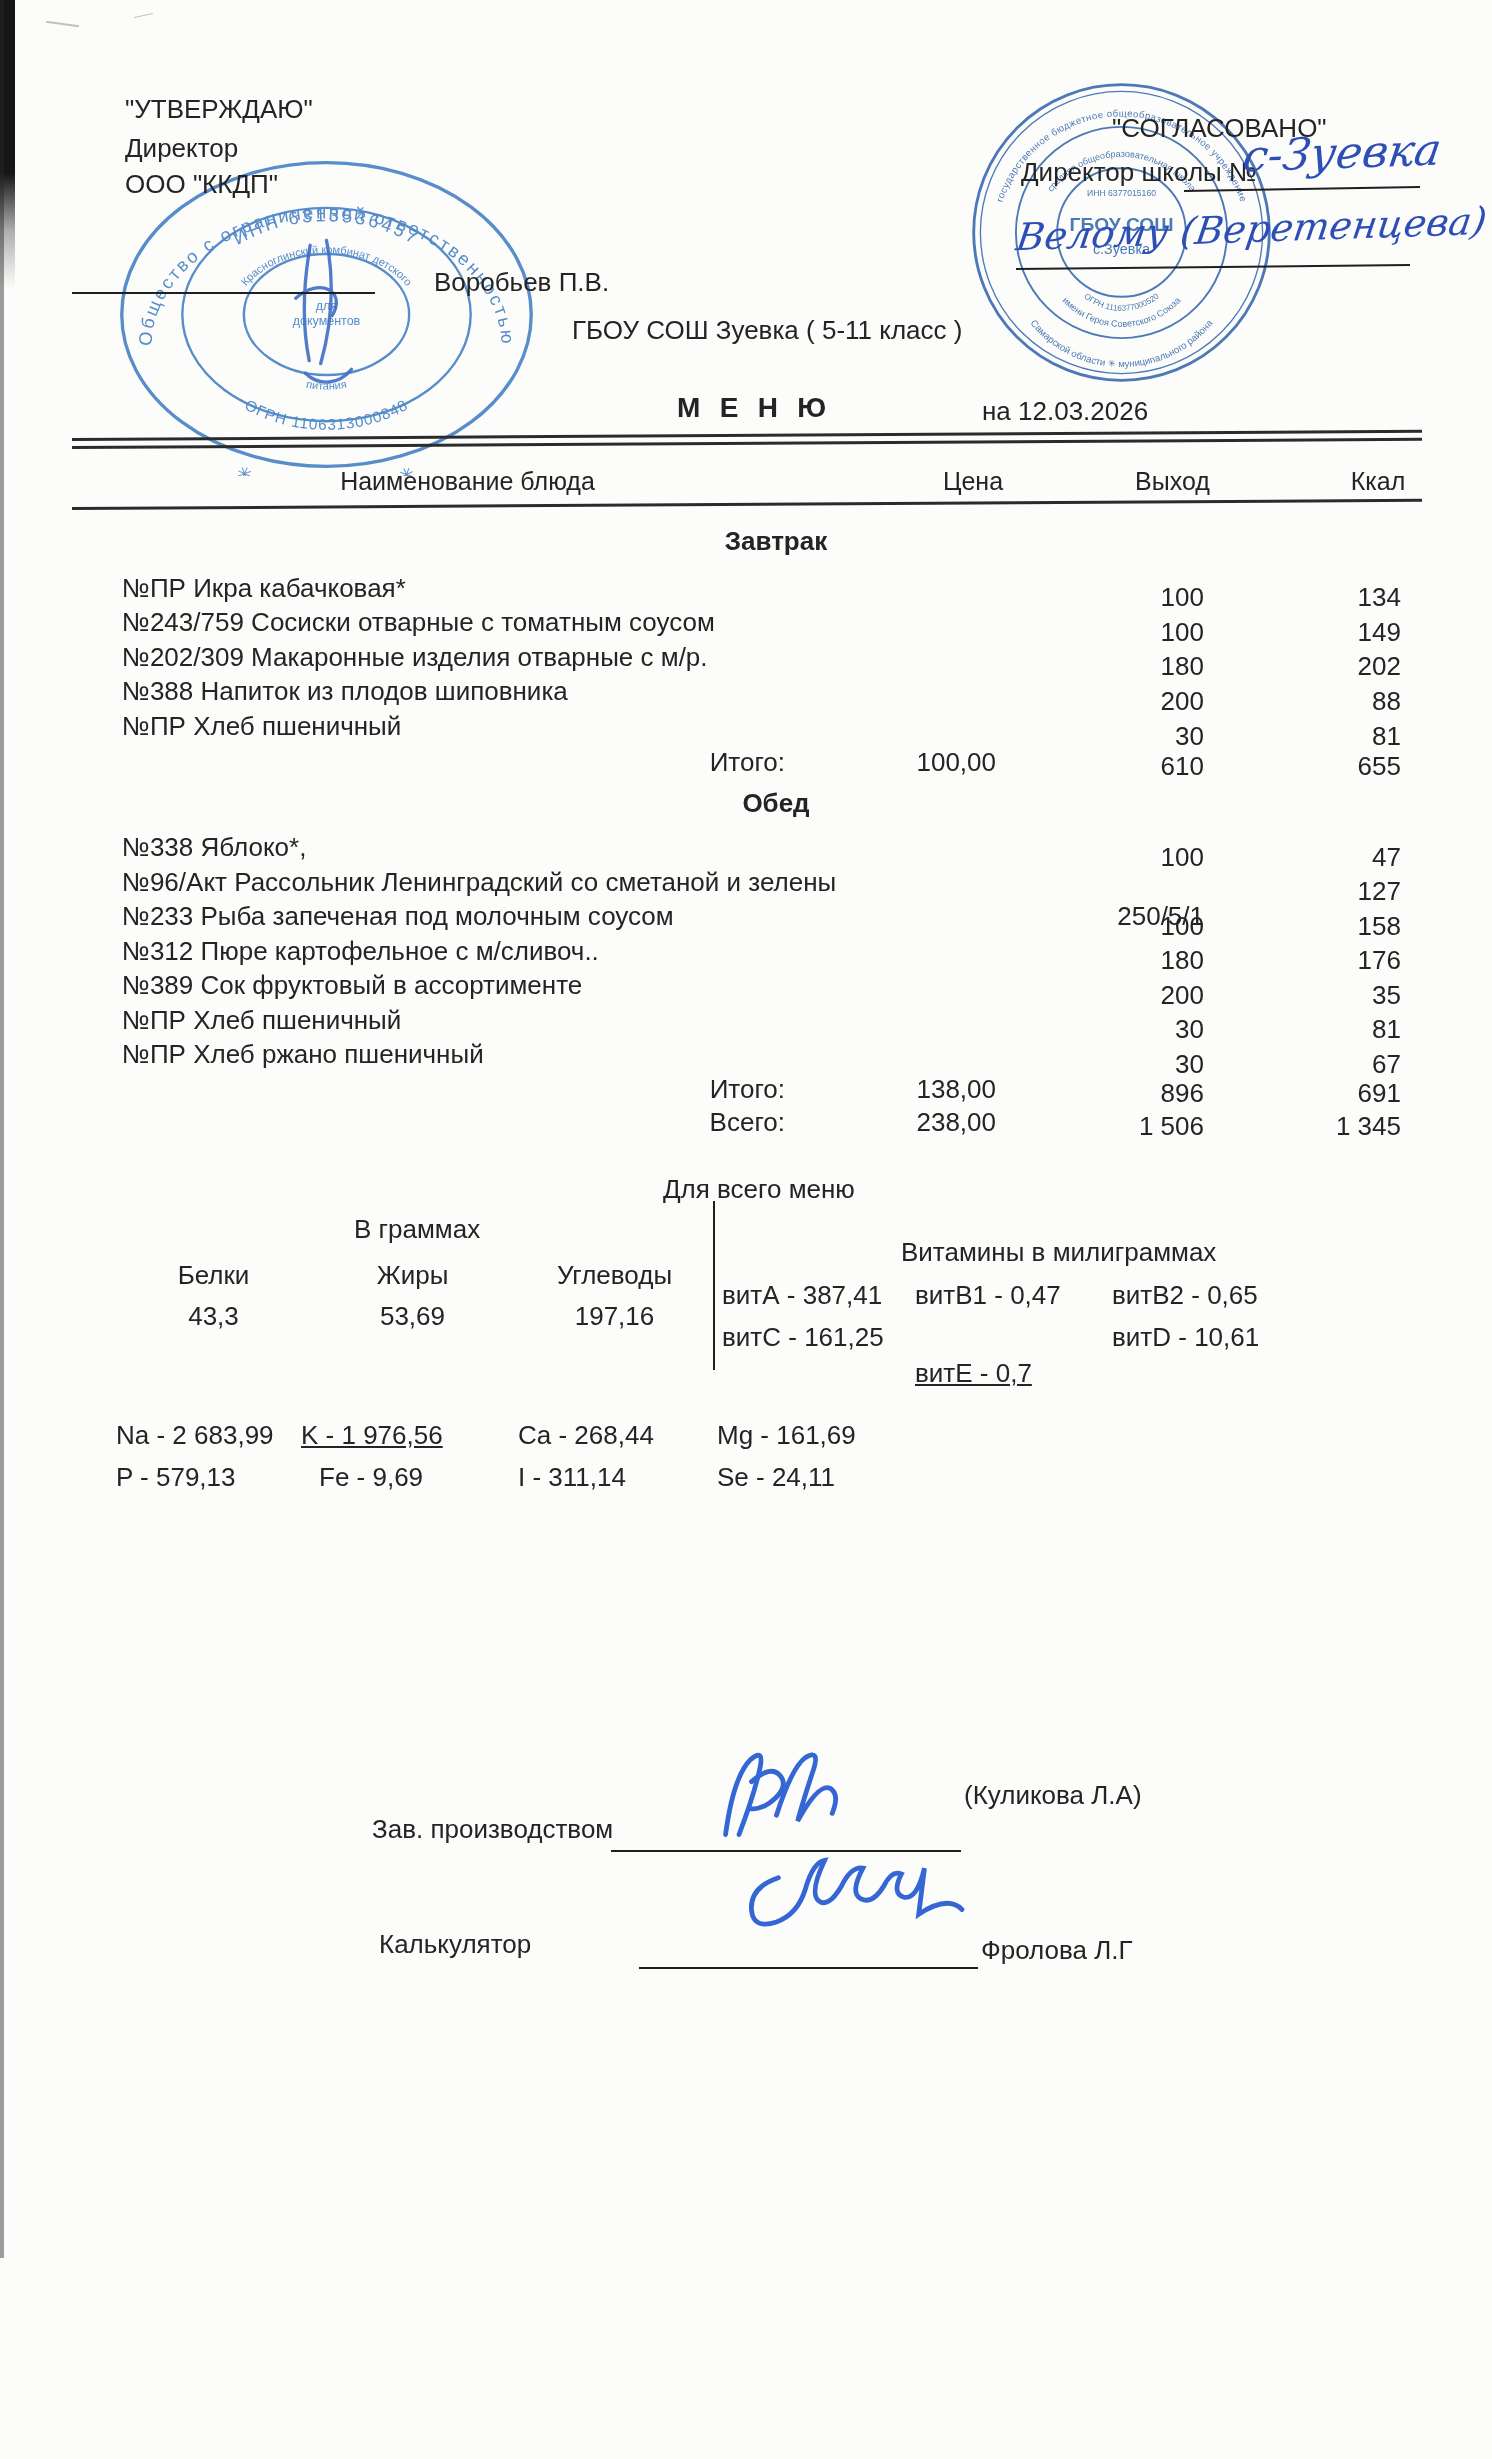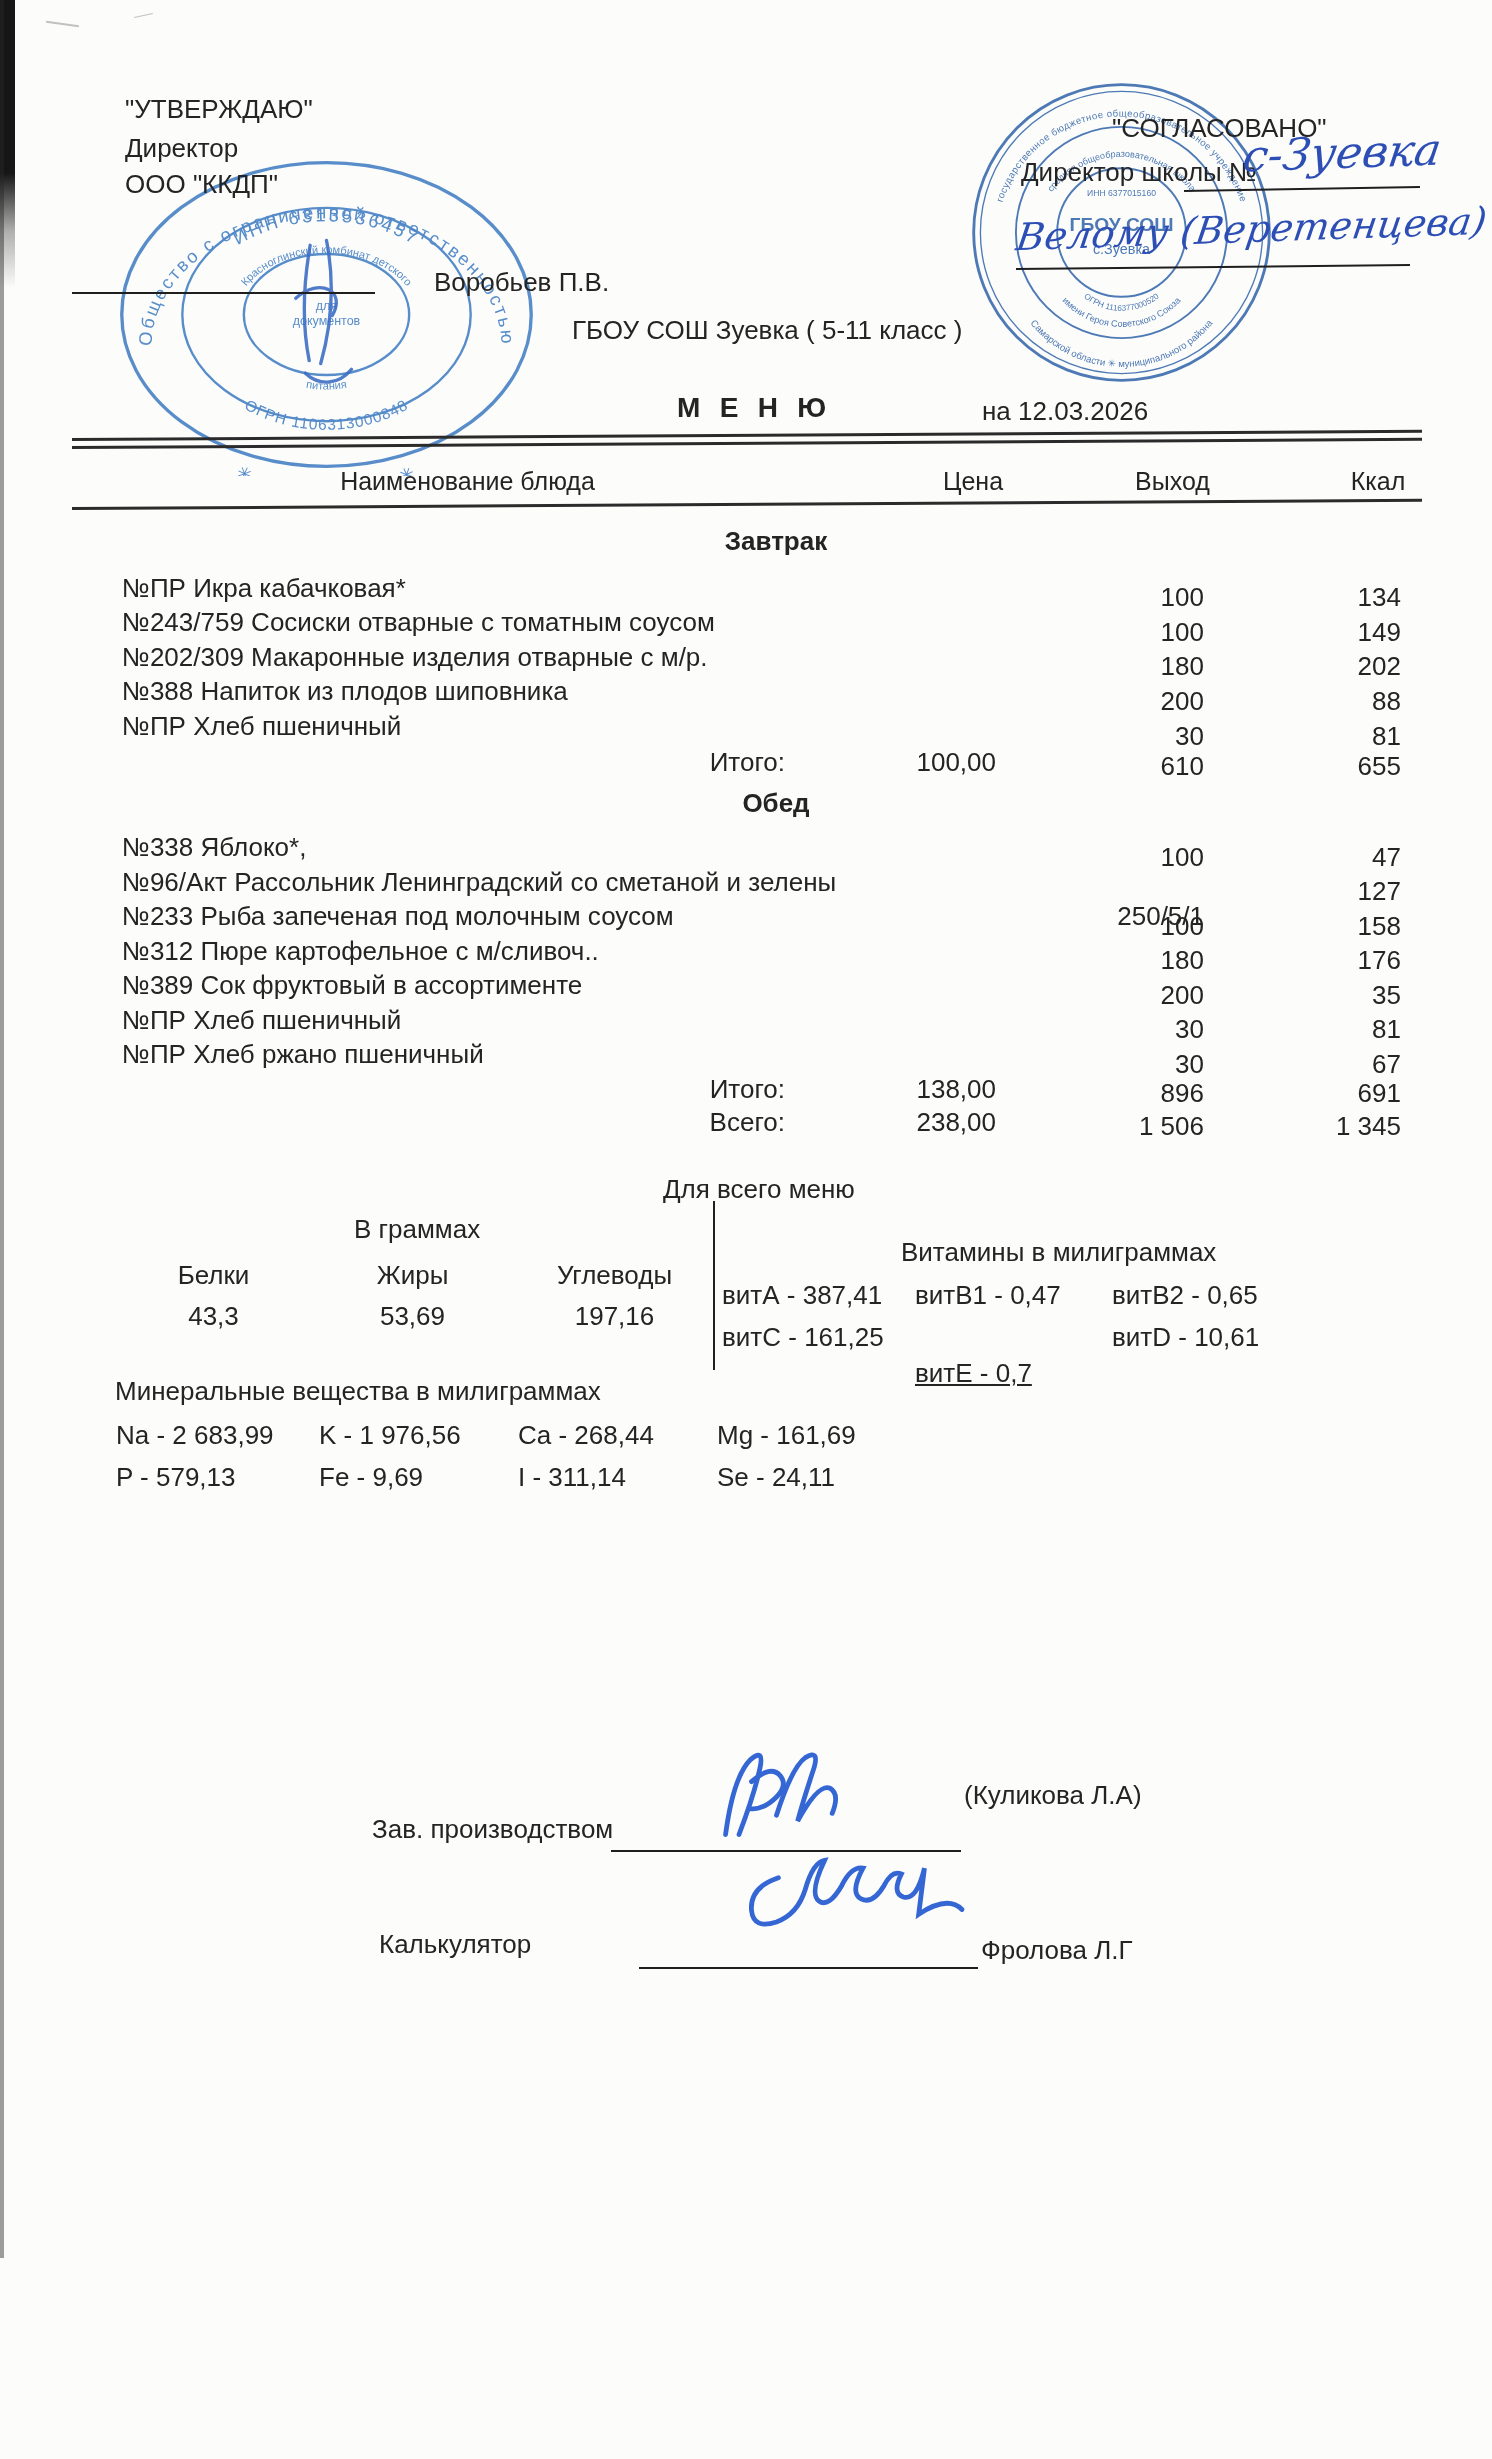--- a/index.html
+++ b/index.html
@@ -181,24 +181,23 @@
   <div class="sigline" style="left:713px;top:1201px;width:1.9px;height:169px;"></div>
   <div class="t" style="left:901px;top:1237px;">Витамины в милиграммах</div>
   <div id="vitamins-layer">
       <div class="t" style="left:722px;top:1280px;">витА - 387,41</div>
       <div class="t" style="left:915px;top:1280px;">витВ1 - 0,47</div>
       <div class="t" style="left:1112px;top:1280px;">витВ2 - 0,65</div>
       <div class="t" style="left:722px;top:1322px;text-align:center;">витС - 161,25</div>
       <div class="t" style="left:915px;top:1358px;text-decoration:underline;">витЕ - 0,7</div>
       <div class="t" style="left:1112px;top:1322px;">витD - 10,61</div>
     </div>
-  <div class="t" style="left:115px;top:1376px;">Минеральные вещества в милиграммах</div>
   <div id="minerals-layer">
       <div class="t" style="left:116px;top:1420px;">Na - 2 683,99</div>
-      <div class="t" style="left:319px;top:1420px;">K - 1 976,56</div>
+      <div class="t" style="left:301px;top:1420px;text-decoration:underline;">K - 1 976,56</div>
       <div class="t" style="left:518px;top:1420px;">Ca - 268,44</div>
       <div class="t" style="left:717px;top:1420px;">Mg - 161,69</div>
       <div class="t" style="left:116px;top:1462px;">P - 579,13</div>
       <div class="t" style="left:319px;top:1462px;">Fe - 9,69</div>
       <div class="t" style="left:518px;top:1462px;">I - 311,14</div>
       <div class="t" style="left:717px;top:1462px;">Se - 24,11</div>
     </div>
 
   <div class="t" style="left:372px;top:1814px;">Зав. производством</div>
   <div class="sigline" style="left:611px;top:1850px;width:350px;"></div>

